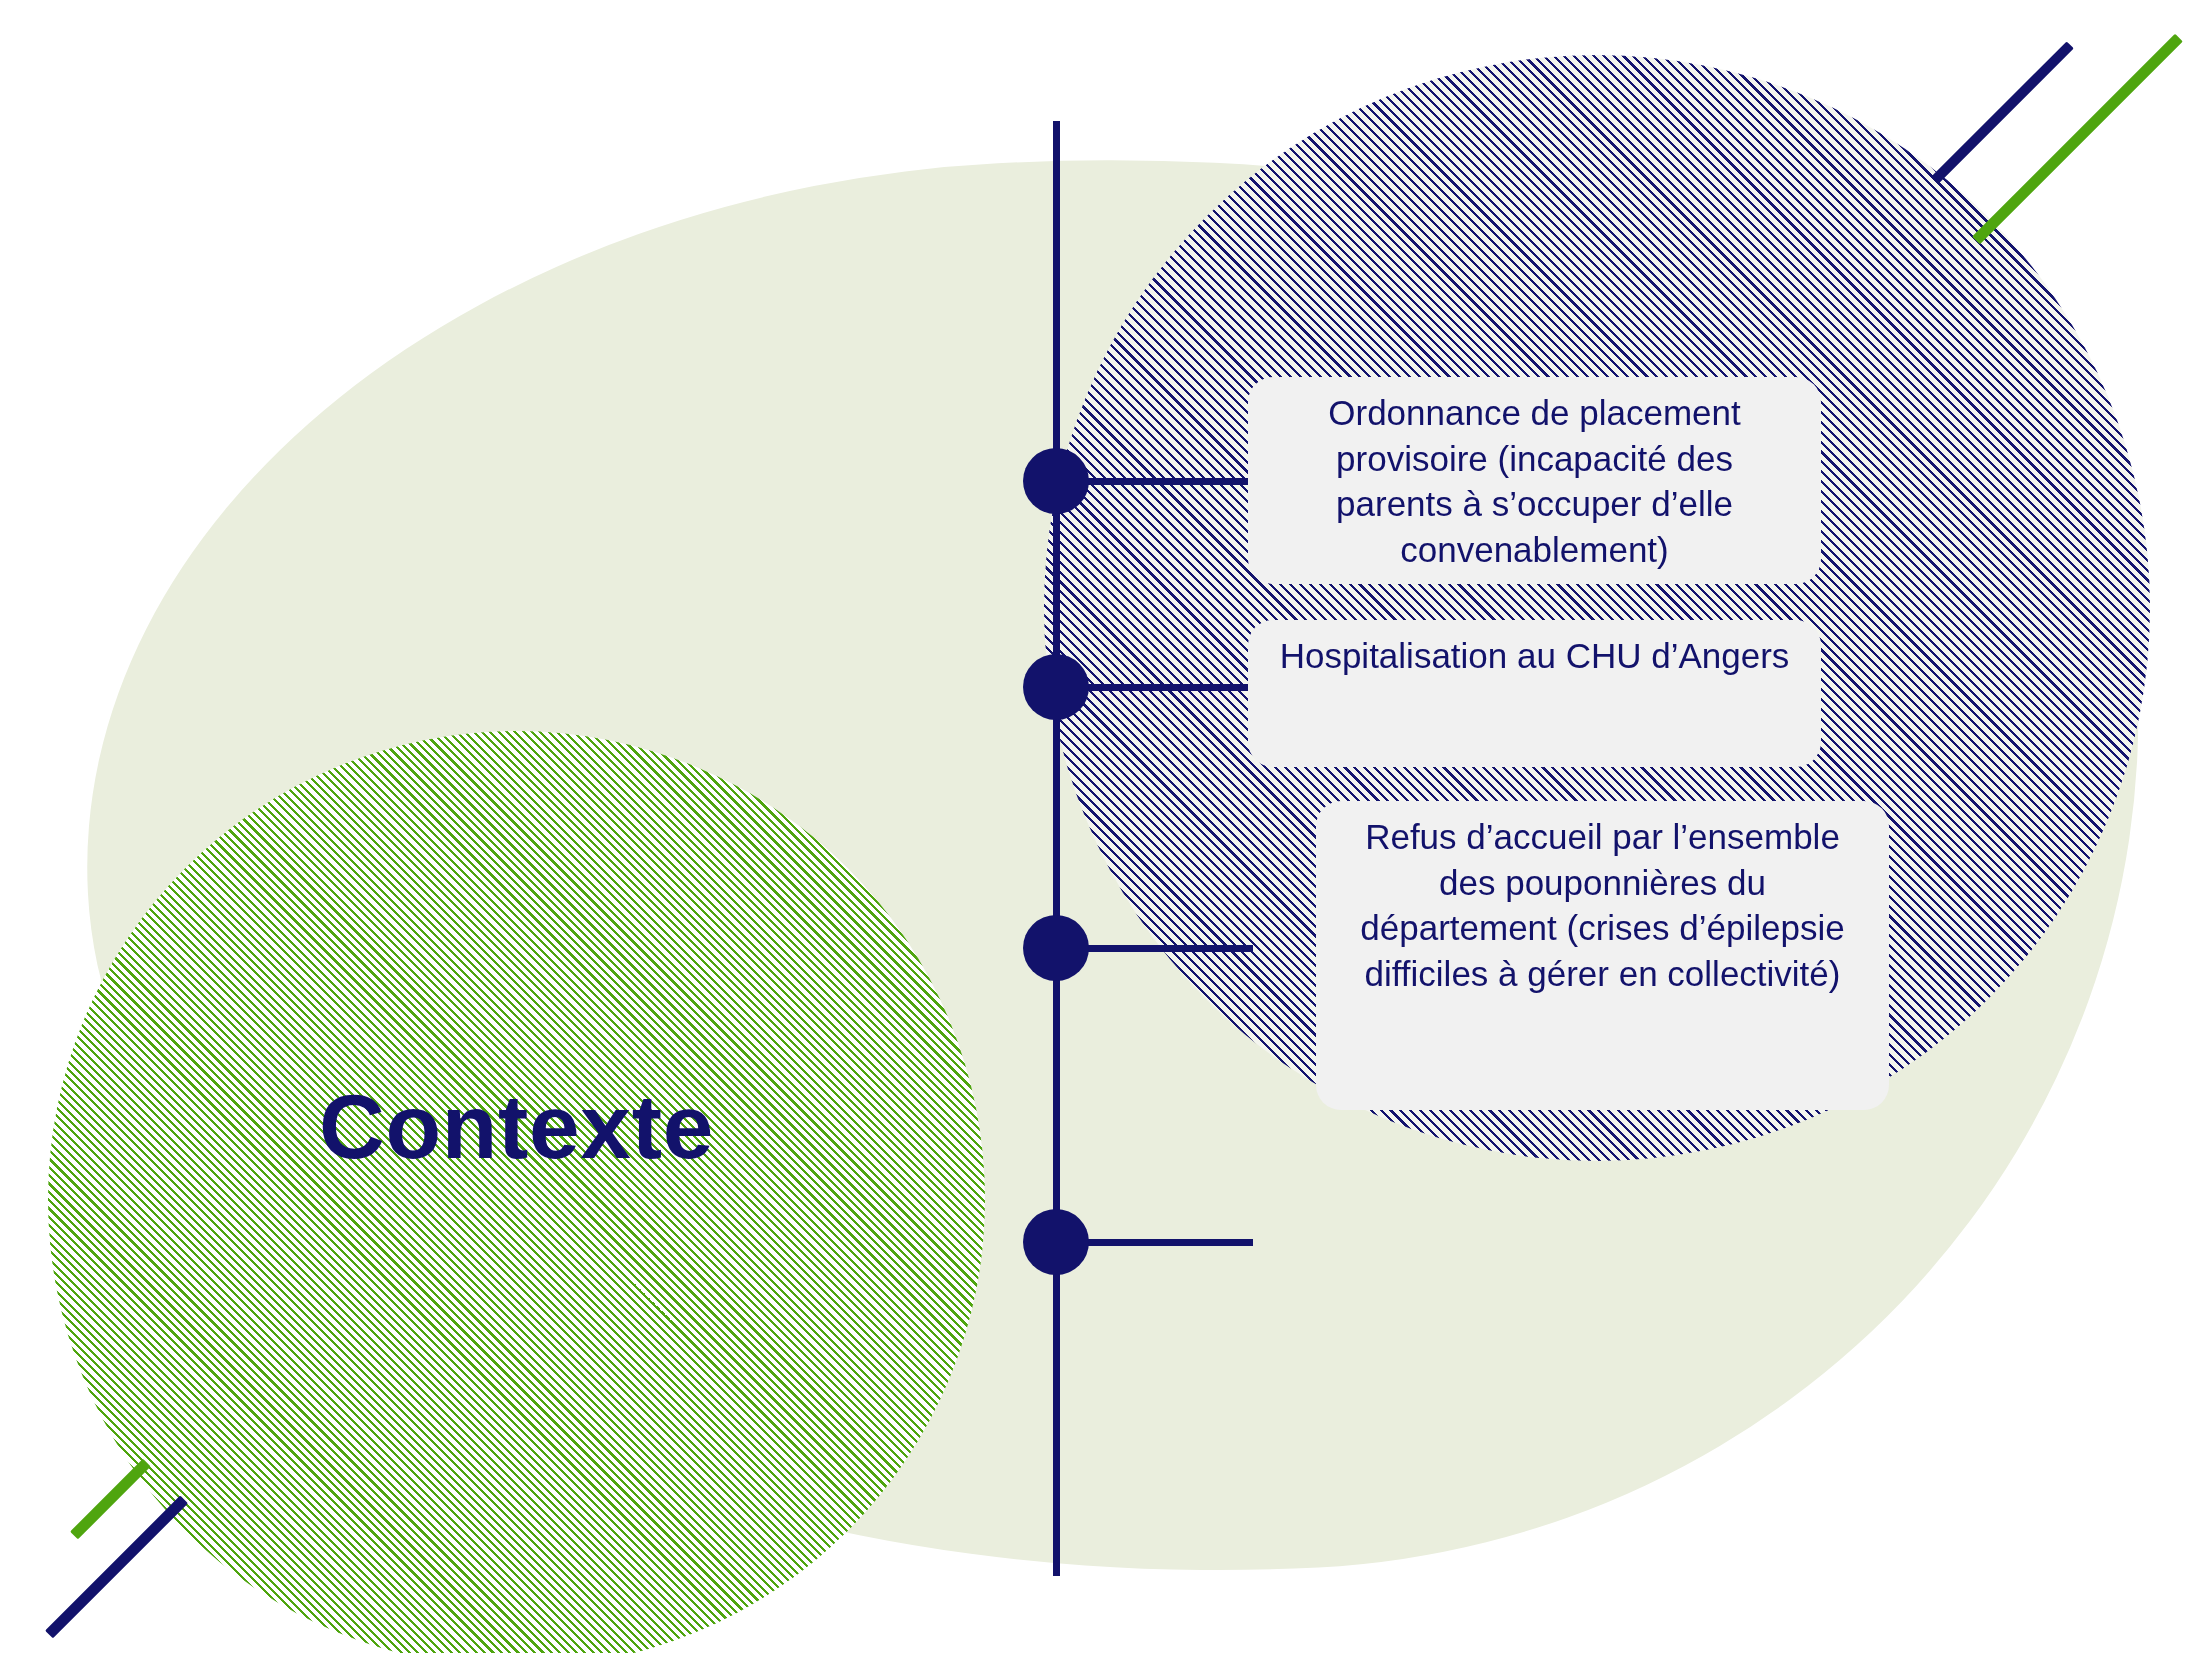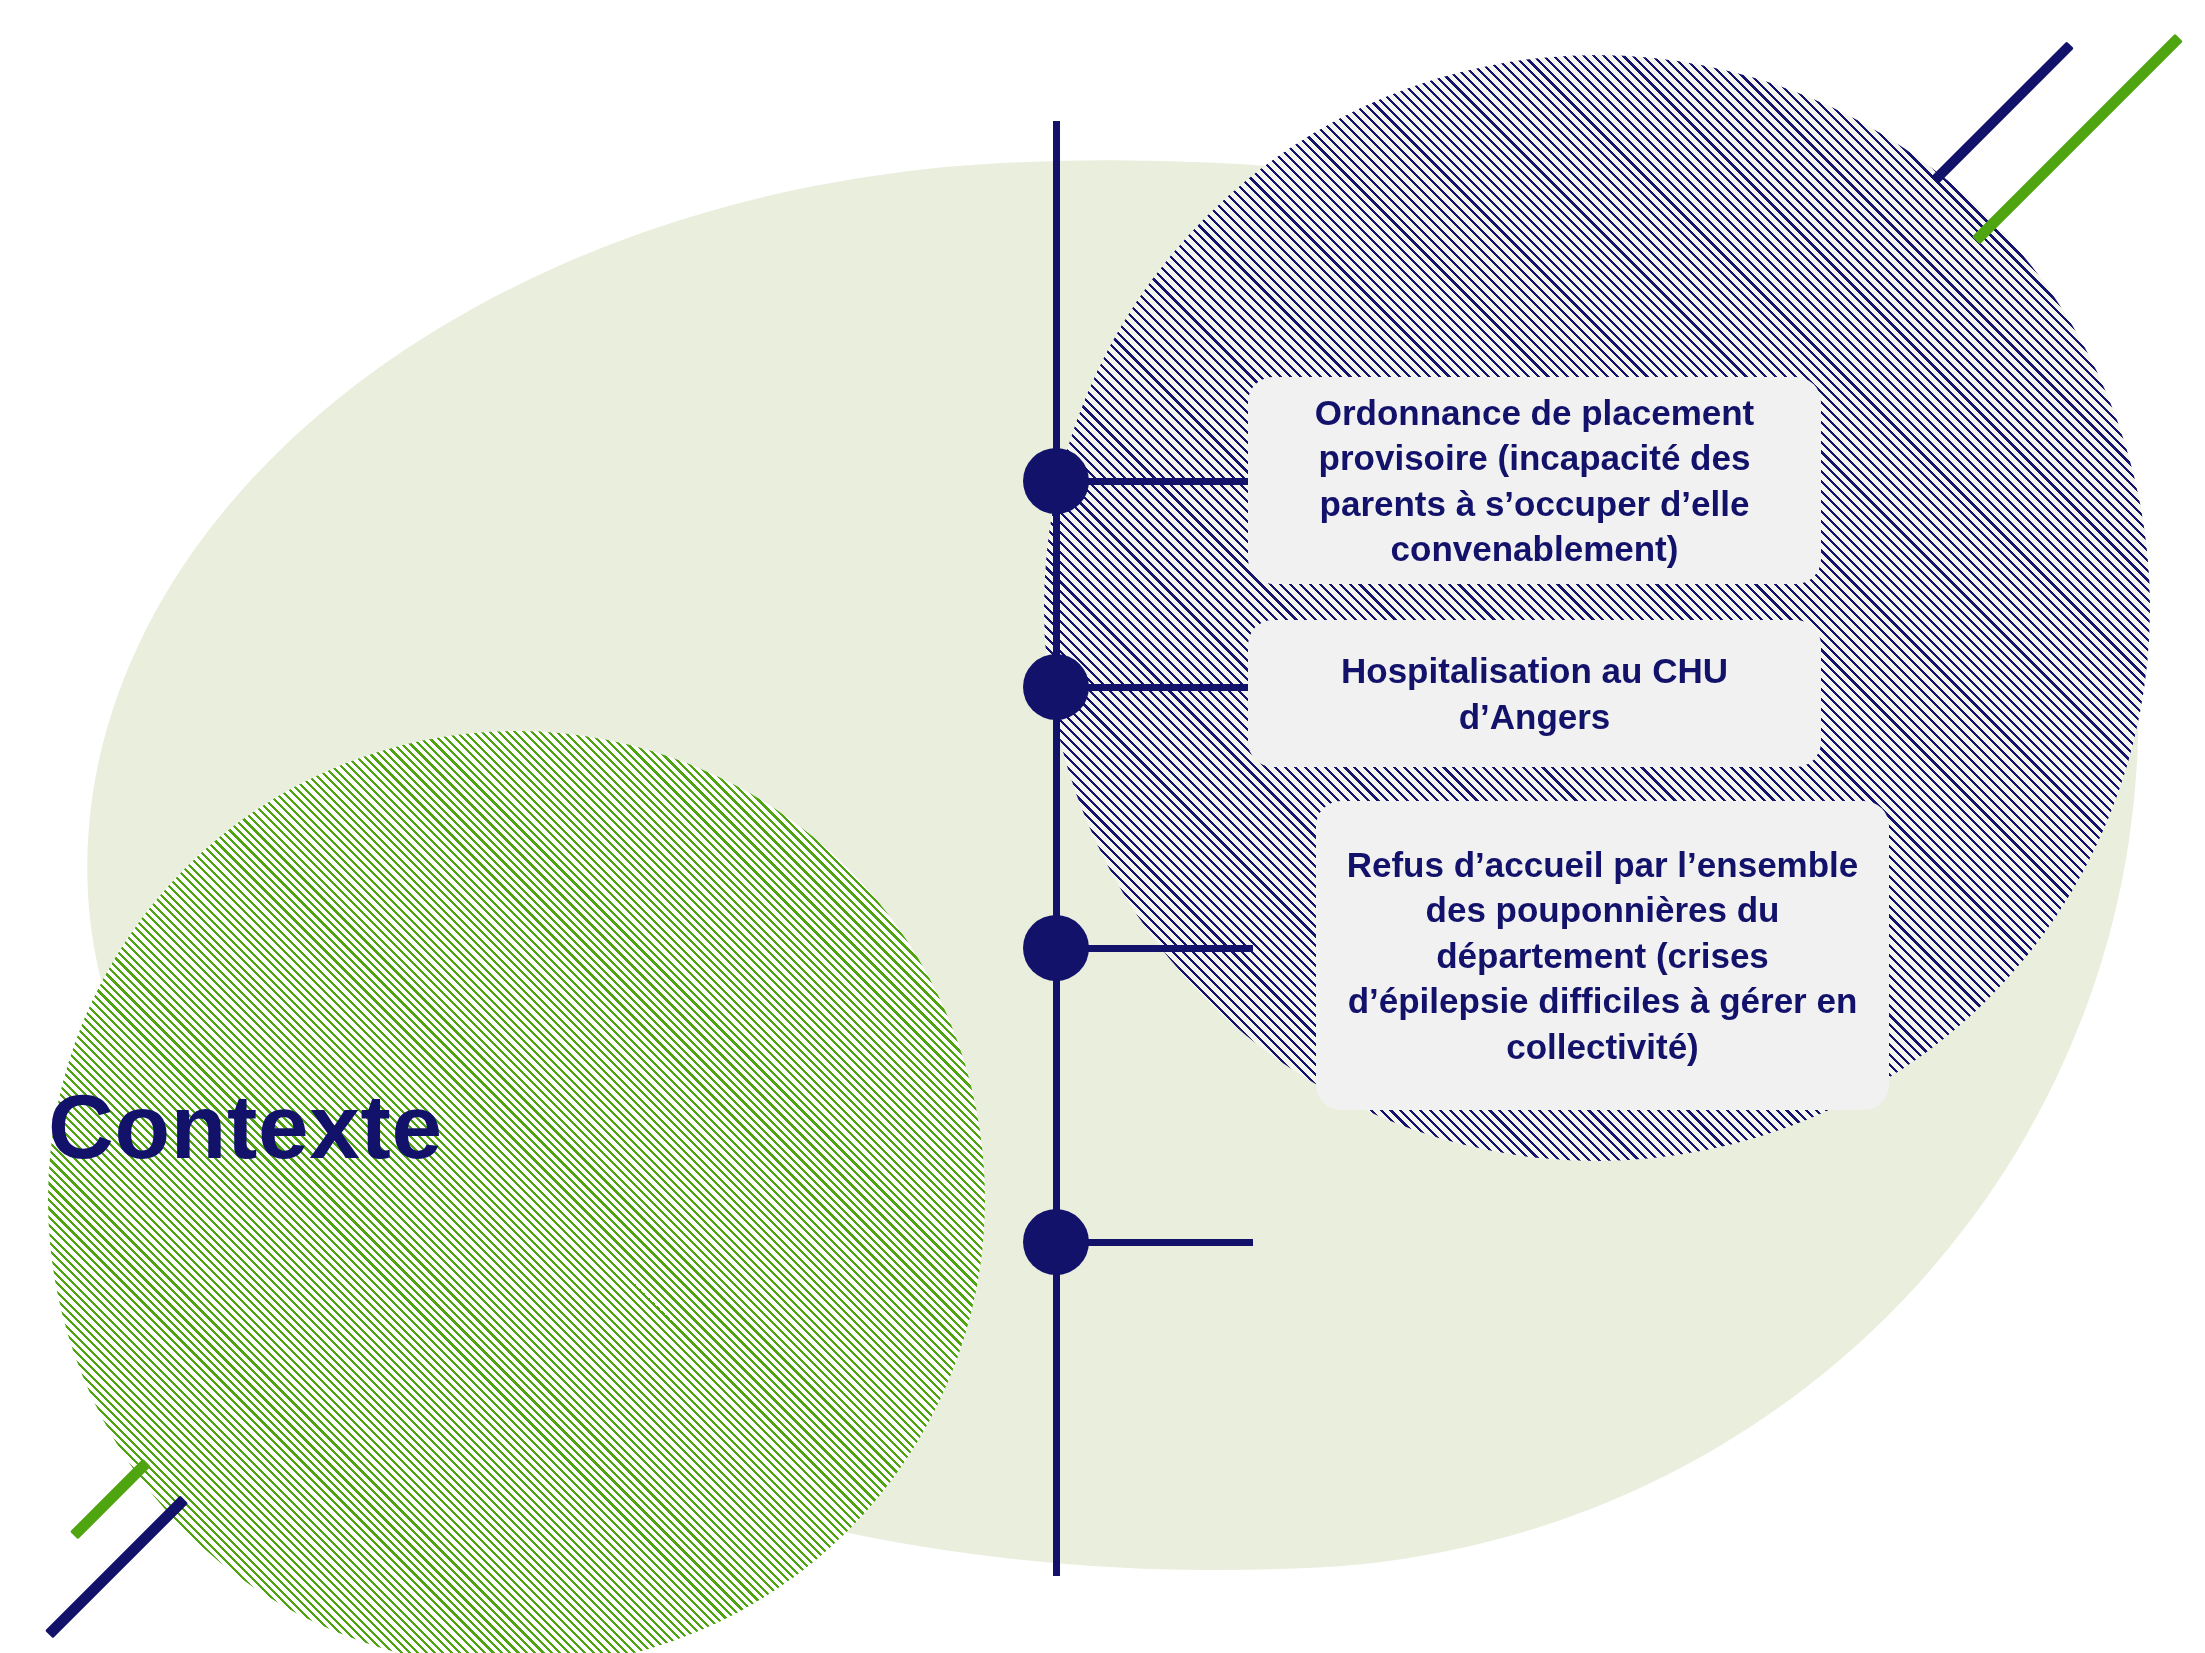--- a/index.html
+++ b/index.html
@@ -53,20 +53,21 @@
         45deg,
         #4fa50f 0px, #4fa50f 2.2px,
         rgba(255,255,255,0) 2.2px, rgba(255,255,255,0) 5.9px);
     background-color: #ffffff;
   }
   .circle-title {
     position: absolute;
     left: 48px;
     top: 1081px;
     width: 937px;
+    text-align: center;
     font-size: 91px;
     font-weight: bold;
     color: #12126b;
     letter-spacing: 0.7px;
     line-height: 1;
   }
   
   .deco {
     position: absolute;
     transform-origin: 0 50%;
@@ -122,28 +123,27 @@
     left: 1084px;
     margin-top: -2.9px;
   }
   
   .card {
     position: absolute;
     background: #f1f1f1;
     border-radius: 25px;
     box-sizing: border-box;
     display: flex;
-    align-items: center;
+    align-items: flex-start;
     justify-content: center;
     text-align: center;
     color: #12126b;
     font-size: 35px;
     line-height: 1.30;
     padding: 13.2px 25px;
-    font-weight: bold;
   }
   .card span { display: block; width: 100%; }
 </style>
 </head>
 <body>
 
 <div id="stage">
 
   <div class="blob"></div>
 

